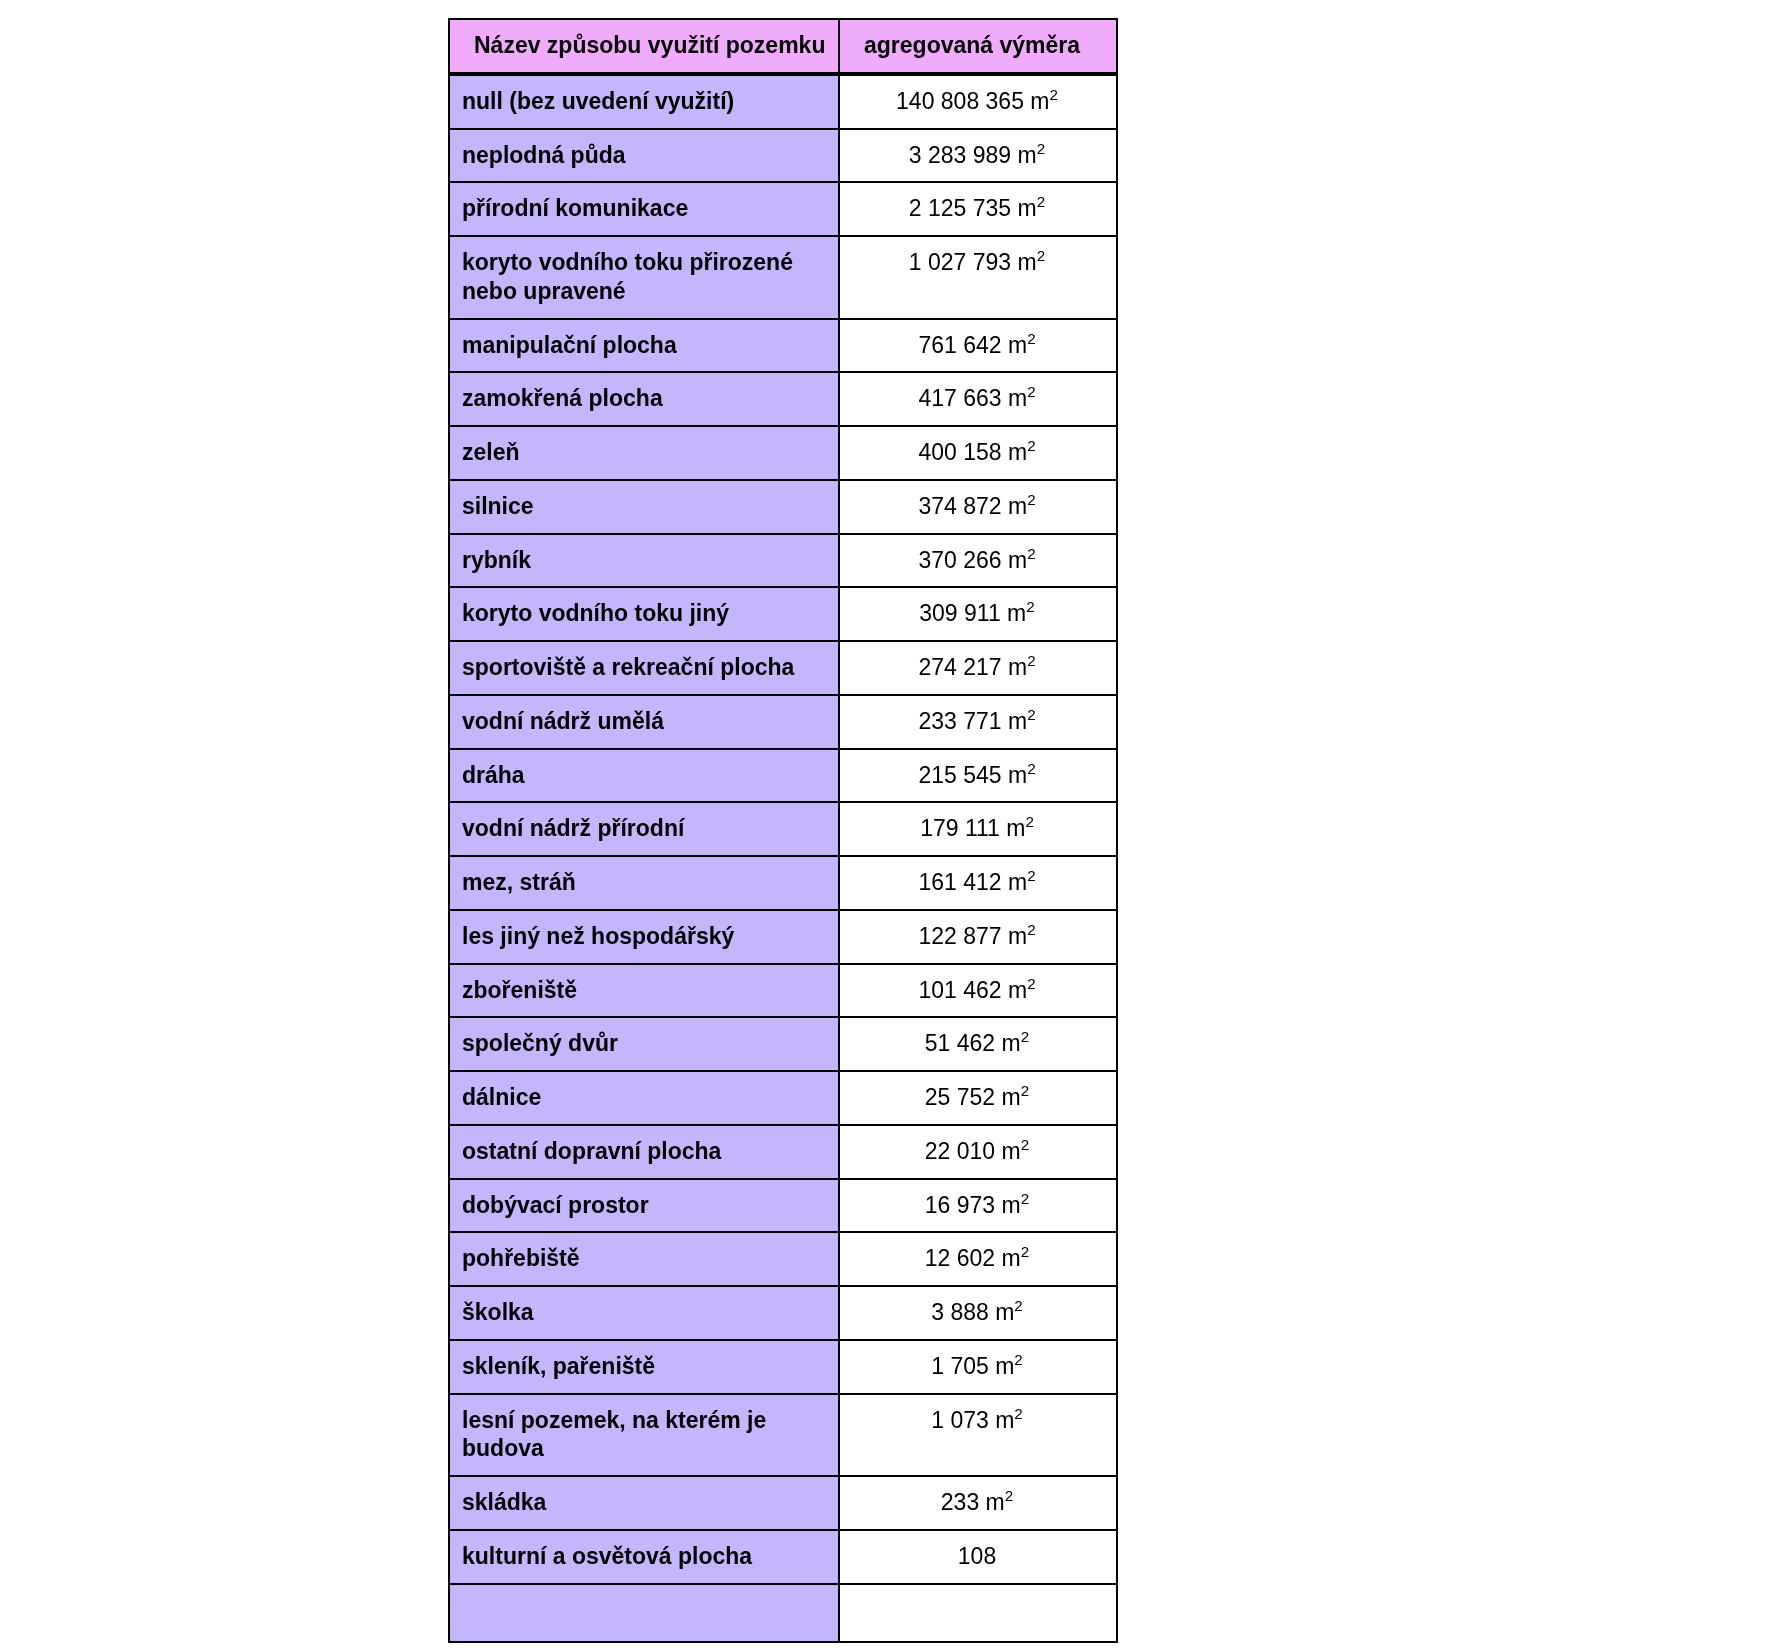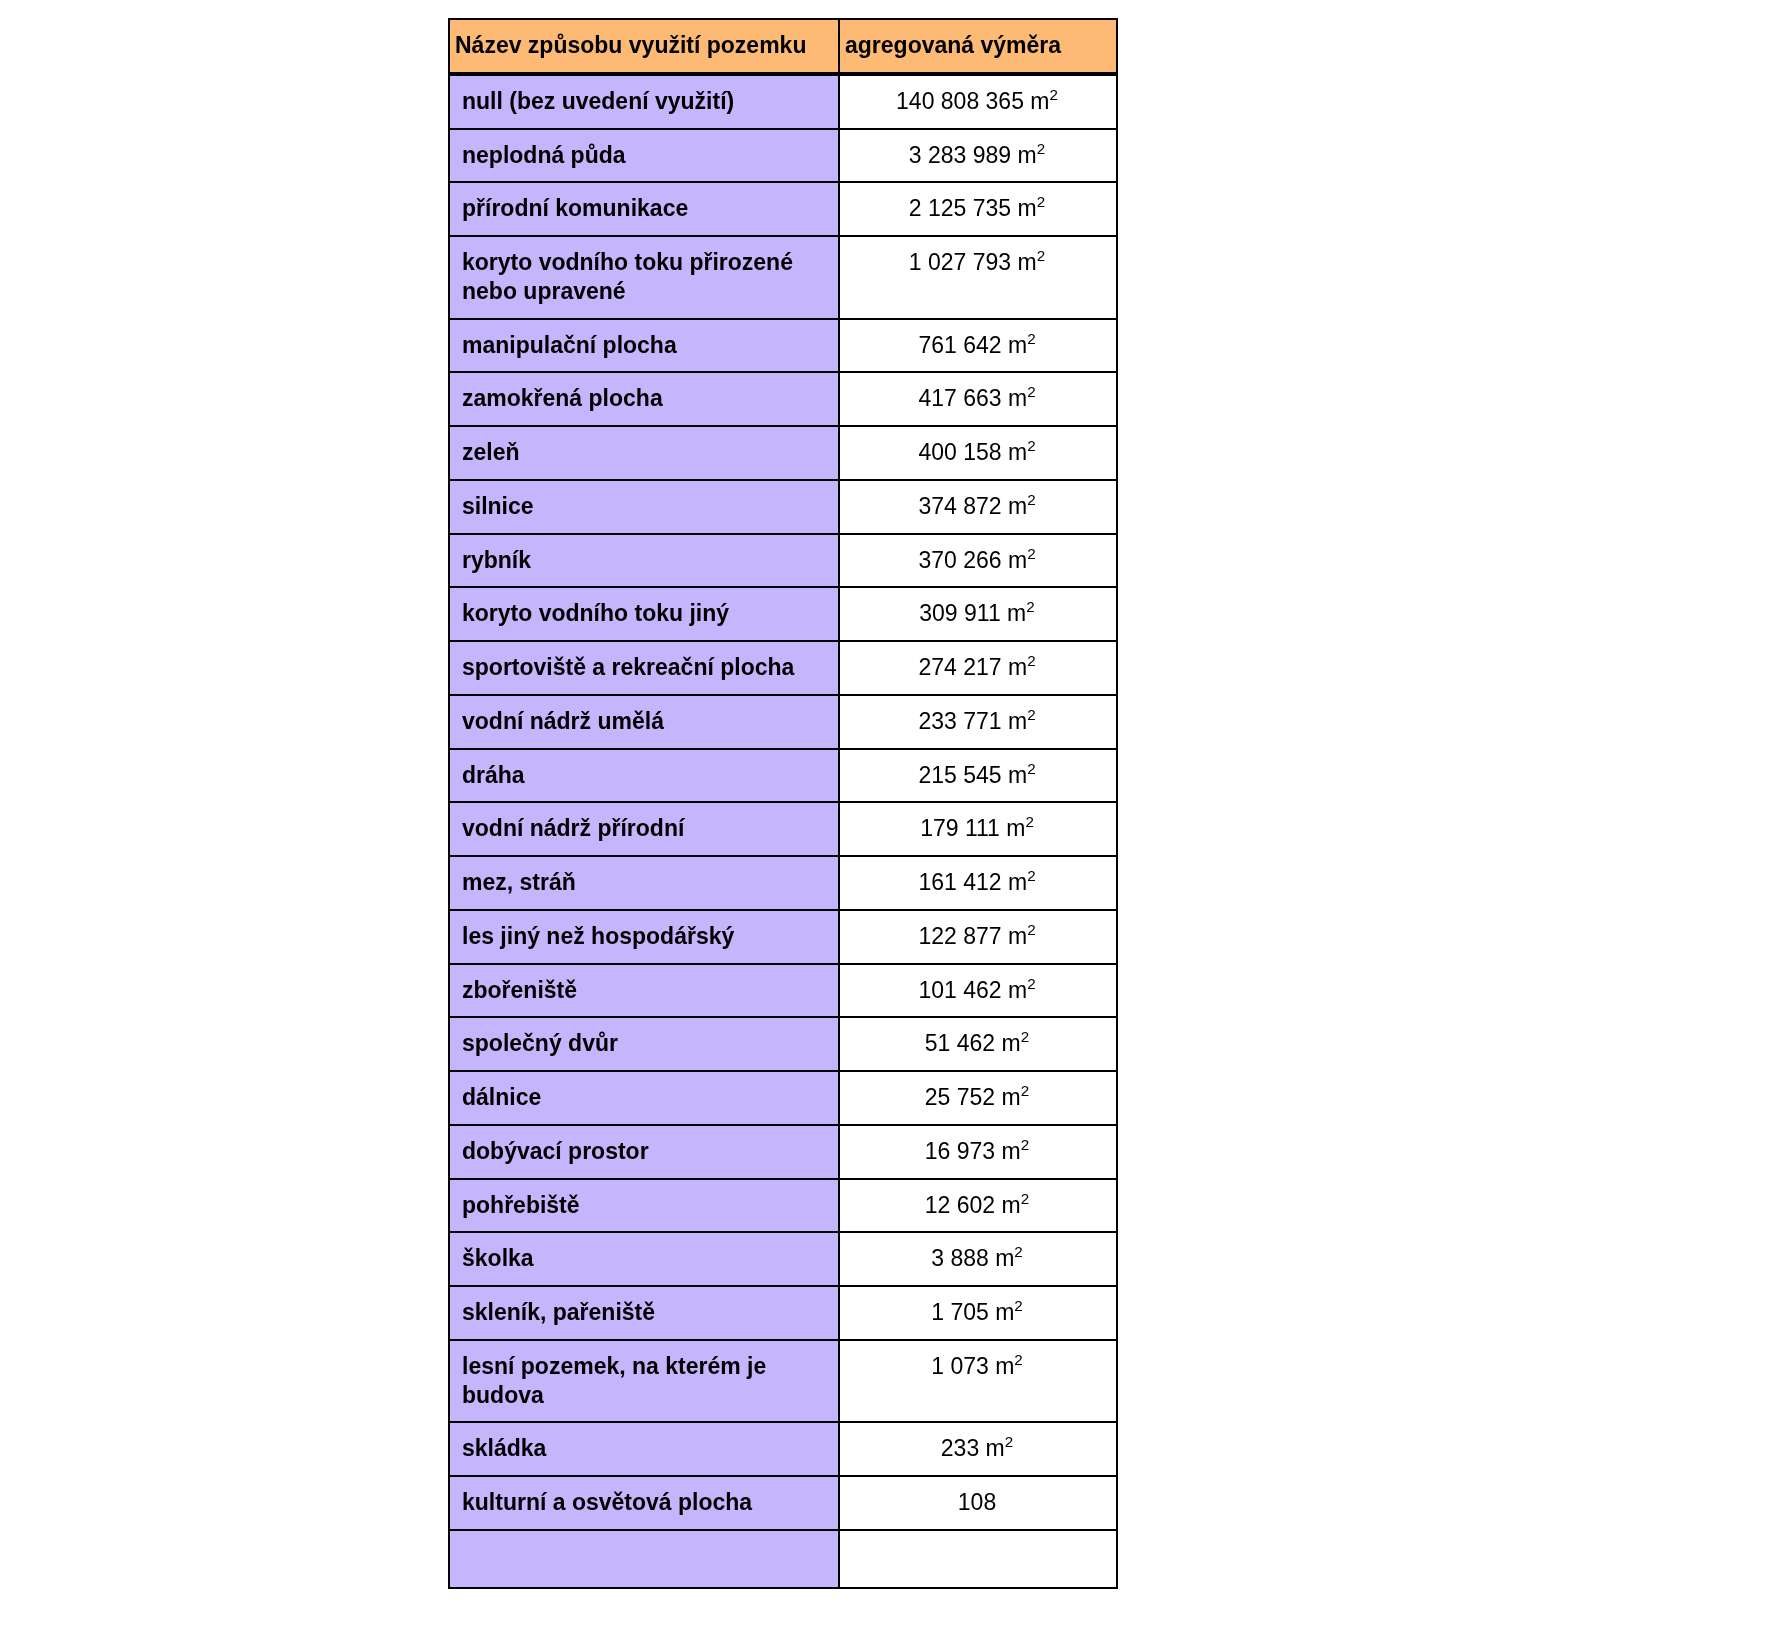--- a/index.html
+++ b/index.html
@@ -42,24 +42,24 @@
   table.landuse tr + tr td {
     border-top-width: 0;
   }
   table.landuse th + th,
   table.landuse td + td,
   table.landuse th + td {
     border-left-width: 0;
   }
 
   th.head {
-    background: #fdba74;
+    background: #f0abfc;
     text-align: left;
     font-weight: bold;
-    padding: 11px 12px 12px 5px;
+    padding: 11px 12px 12px 24px;
     height: 46px;
   }
   th.head.val {
     text-align: left;
     margin-left: 44px;
   }
 
   td.label {
     background: #c4b5fd;
     font-weight: bold;
@@ -173,20 +173,24 @@
         </tr>
         <tr>
           <td class="label">společný dvůr</td>
           <td class="value">51 462 m<sup class="unit-sup">2</sup></td>
         </tr>
         <tr>
           <td class="label">dálnice</td>
           <td class="value">25 752 m<sup class="unit-sup">2</sup></td>
         </tr>
         <tr>
+          <td class="label">ostatní dopravní plocha</td>
+          <td class="value">22 010 m<sup class="unit-sup">2</sup></td>
+        </tr>
+        <tr>
           <td class="label">dobývací prostor</td>
           <td class="value">16 973 m<sup class="unit-sup">2</sup></td>
         </tr>
         <tr>
           <td class="label">pohřebiště</td>
           <td class="value">12 602 m<sup class="unit-sup">2</sup></td>
         </tr>
         <tr>
           <td class="label">školka</td>
           <td class="value">3 888 m<sup class="unit-sup">2</sup></td>

